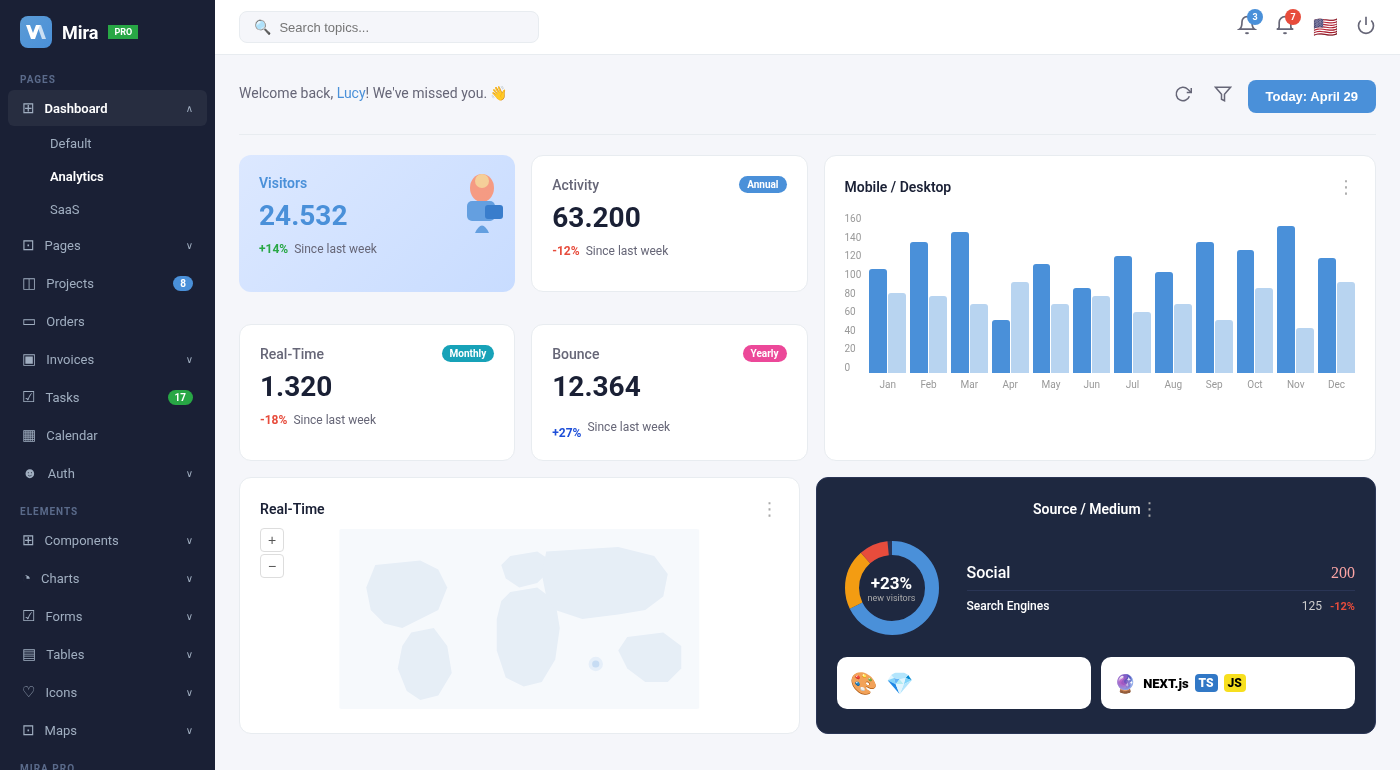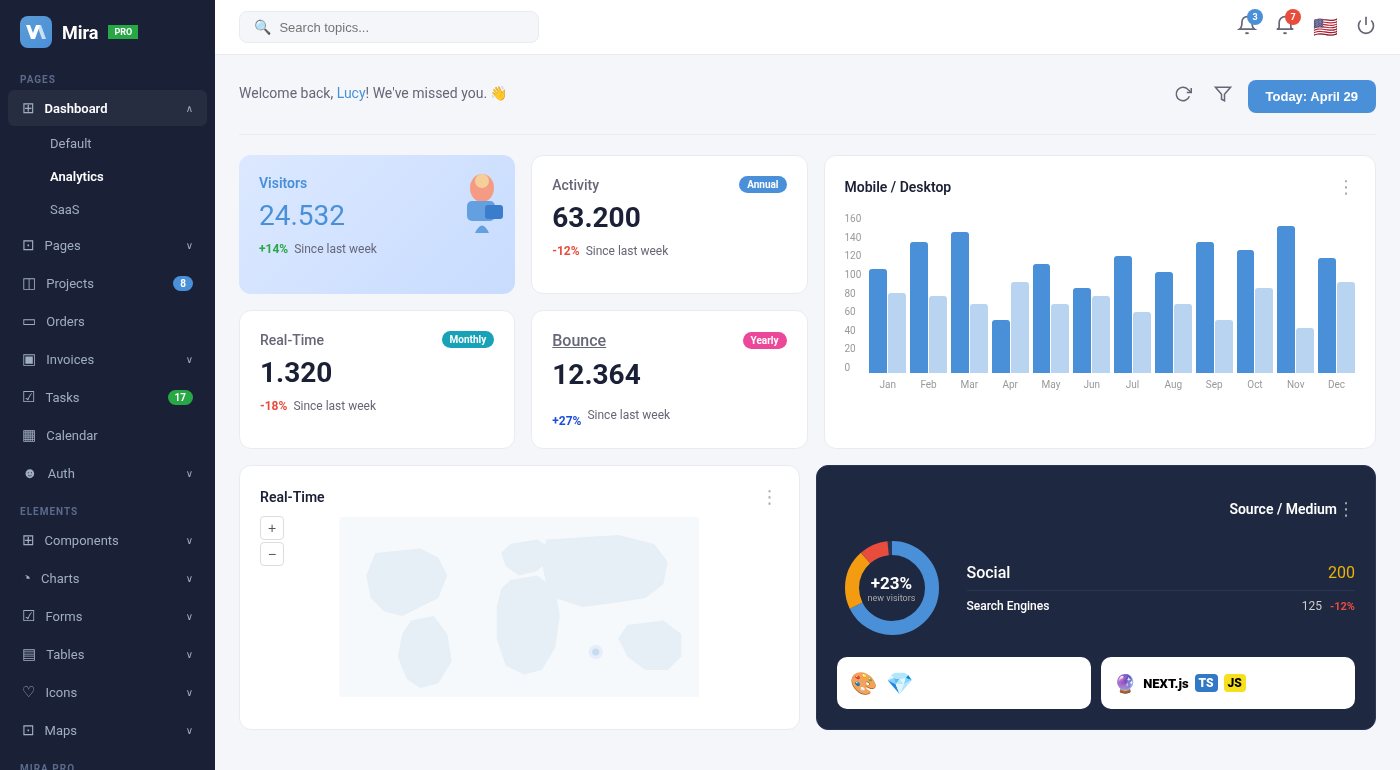--- a/index.html
+++ b/index.html
@@ -165,35 +165,35 @@
             </svg>
         </button>
         <button style="background:#4a90d9;color:#fff;border:none;border-radius:8px;padding:9px 18px;font-size:13px;font-weight:600;cursor:pointer;">Today: April 29</button>
       </div>
     </div>
 
     <hr style="border:none;border-top:1px solid #e8ecf0;margin-bottom:20px;">
 
     <div style="display:grid;grid-template-columns:1fr 1fr 2fr;gap:16px;margin-bottom:16px;">
 
-      <div style="display:grid;grid-template-columns:1fr;grid-template-rows:1fr 1fr;gap:16px;grid-column:1/3;">
+      <div style="display:grid;grid-template-columns:1fr;grid-template-rows:1fr 1fr;gap:32px;grid-column:1/3;">
         <div style="display:grid;grid-template-columns:1fr 1fr;gap:16px;">
 
           <div style="background:linear-gradient(135deg,#dce8ff,#c8dcff);border-radius:12px;padding:20px;position:relative;overflow:hidden;min-height:130px;">
             <div style="font-size:14px;color:#4a90d9;font-weight:600;margin-bottom:8px;">Visitors</div>
             <div style="position:absolute;right:8px;top:8px;opacity:0.8;">
               <svg width="70" height="70" viewBox="0 0 70 70">
                 <ellipse cx="45" cy="25" rx="12" ry="14" fill="#ff8a65"></ellipse>
                 <rect x="30" y="38" width="28" height="20" rx="5" fill="#4a90d9"></rect>
                 <rect x="48" y="42" width="18" height="14" rx="3" fill="#1565c0"></rect>
                 <circle cx="45" cy="18" r="7" fill="#ffcc80"></circle>
                 <path d="M38 70 Q45 55 52 70" fill="#4a90d9"></path>
               </svg>
             </div>
-            <div style="font-size:28px;font-weight:400;color:#4a90d9;margin-bottom:10px;">24.532</div>
+            <div style="font-size:28px;font-weight:700;color:#4a90d9;margin-bottom:10px;">24.532</div>
             <div style="display:flex;align-items:center;gap:6px;">
               <span style="color:#28a745;font-weight:700;font-size:12px;">+14%</span>
               <span style="font-size:12px;color:#667;">Since last week</span>
             </div>
           </div>
 
           <div style="background:#fff;border-radius:12px;padding:20px;border:1px solid #e8ecf0;min-height:130px;">
             <div style="display:flex;justify-content:space-between;align-items:center;margin-bottom:8px;">
               <div style="font-size:14px;color:#667;font-weight:500;">Activity</div>
               <span style="background:#4a90d9;color:#fff;font-size:10px;font-weight:700;padding:3px 8px;border-radius:10px;">Annual</span>
@@ -215,21 +215,21 @@
             </div>
             <div style="font-size:28px;font-weight:700;color:#1a2035;margin-bottom:10px;">1.320</div>
             <div style="display:flex;align-items:center;gap:6px;">
               <span style="color:#e74c3c;font-weight:700;font-size:12px;">-18%</span>
               <span style="font-size:12px;color:#667;">Since last week</span>
             </div>
           </div>
 
           <div style="background:#fff;border-radius:12px;padding:20px;border:1px solid #e8ecf0;">
             <div style="display:flex;justify-content:space-between;align-items:center;margin-bottom:8px;">
-              <div style="font-size:16px;color:#667;font-weight:500;text-decoration:underline;">Bounce</div>
+              <div style="font-size:14px;color:#667;font-weight:500;">Bounce</div>
               <span style="background:#ec4899;color:#fff;font-size:10px;font-weight:700;padding:3px 8px;border-radius:10px;">Yearly</span>
             </div>
             <div style="font-size:28px;font-weight:700;color:#1a2035;margin-bottom:10px;">12.364</div>
             <div style="display:flex;align-items:center;gap:6px;">
               <span style="color:#1d4ed8;font-weight:700;font-size:12px;margin-top:13px;">+27%</span>
               <span style="font-size:12px;color:#667;">Since last week</span>
             </div>
           </div>
         </div>
       </div>
@@ -361,21 +361,21 @@
           <path d="M 460 50 L 620 40 L 700 60 L 730 100 L 720 150 L 680 180 L 620 190 L 540 200 L 480 180 L 460 150 L 450 100 Z" fill="#b8cfe8"></path>
 
           <path d="M 640 240 L 720 230 L 760 260 L 760 310 L 730 340 L 680 340 L 640 310 L 620 270 Z" fill="#b8cfe8"></path>
 
           <circle cx="570" cy="300" r="8" fill="#4a90d9" opacity="0.8"></circle>
           <circle cx="570" cy="300" r="16" fill="#4a90d9" opacity="0.3"></circle>
         </svg>
       </div>
 
       <div style="background:#1e2840;border-radius:12px;padding:20px;border:1px solid #2a3555;min-height:230px;">
-        <div style="display:flex;justify-content:flex-end;align-items:center;margin-bottom:14px;margin-top:12px;">
+        <div style="display:flex;justify-content:center;align-items:center;margin-bottom:14px;">
           <div style="font-size:14px;font-weight:600;color:#fff;">Source / Medium</div>
           <span style="color:#aaa;cursor:pointer;font-size:18px;">⋮</span>
         </div>
 
         <div style="display:flex;align-items:center;gap:20px;">
           <div style="position:relative;width:110px;height:110px;flex-shrink:0;">
             <svg width="110" height="110" viewBox="0 0 110 110">
 
               <circle cx="55" cy="55" r="40" fill="none" stroke="#2a3555" stroke-width="14"></circle>
 
@@ -387,21 +387,21 @@
             </svg>
             <div style="position:absolute;top:50%;left:50%;transform:translate(-50%,-50%);text-align:center;">
               <div style="font-size:17px;font-weight:700;color:#fff;">+23%</div>
               <div style="font-size:9px;color:#aaa;">new visitors</div>
             </div>
           </div>
 
           <div style="flex:1;">
             <div style="display:flex;justify-content:space-between;align-items:flex-end;padding:8px 0;border-bottom:1px solid #2a3555;font-size:16px;">
               <span style="color:#fff;font-weight:500;">Social</span>
-              <span style="color:#eab308;">200</span>
+              <span style="color:#fca5a5;font-family:Liberation Serif, serif;">200</span>
             </div>
             <div style="display:flex;justify-content:space-between;align-items:center;padding:8px 0;font-size:12px;">
               <span style="color:#fff;font-weight:500;">Search Engines</span>
               <div style="display:flex;align-items:center;gap:8px;">
                 <span style="color:#ccc;">125</span>
                 <span style="color:#e74c3c;font-size:11px;font-weight:700;">-12%</span>
               </div>
             </div>
           </div>
         </div>

